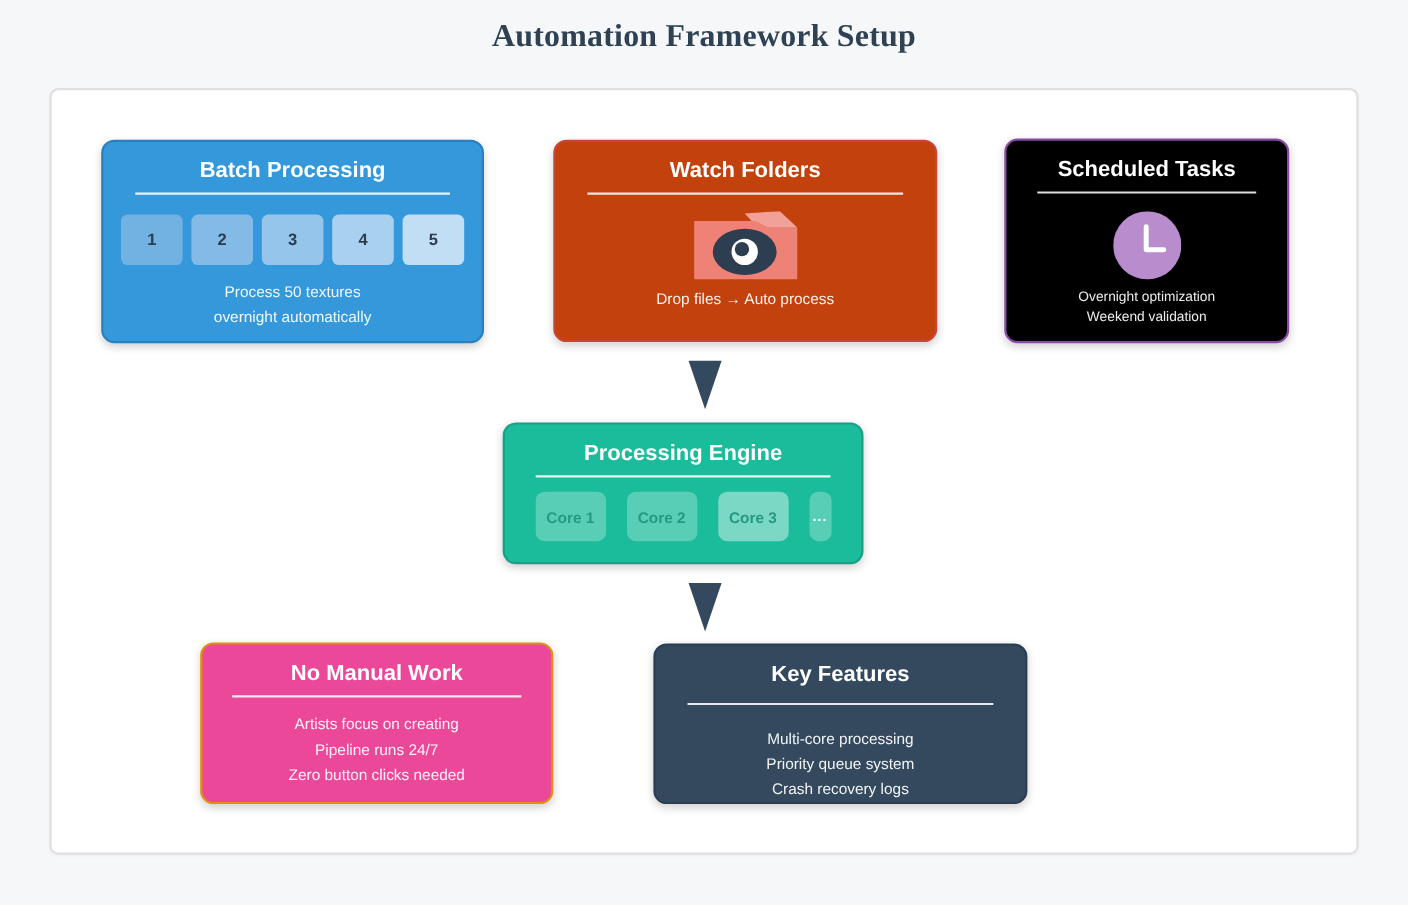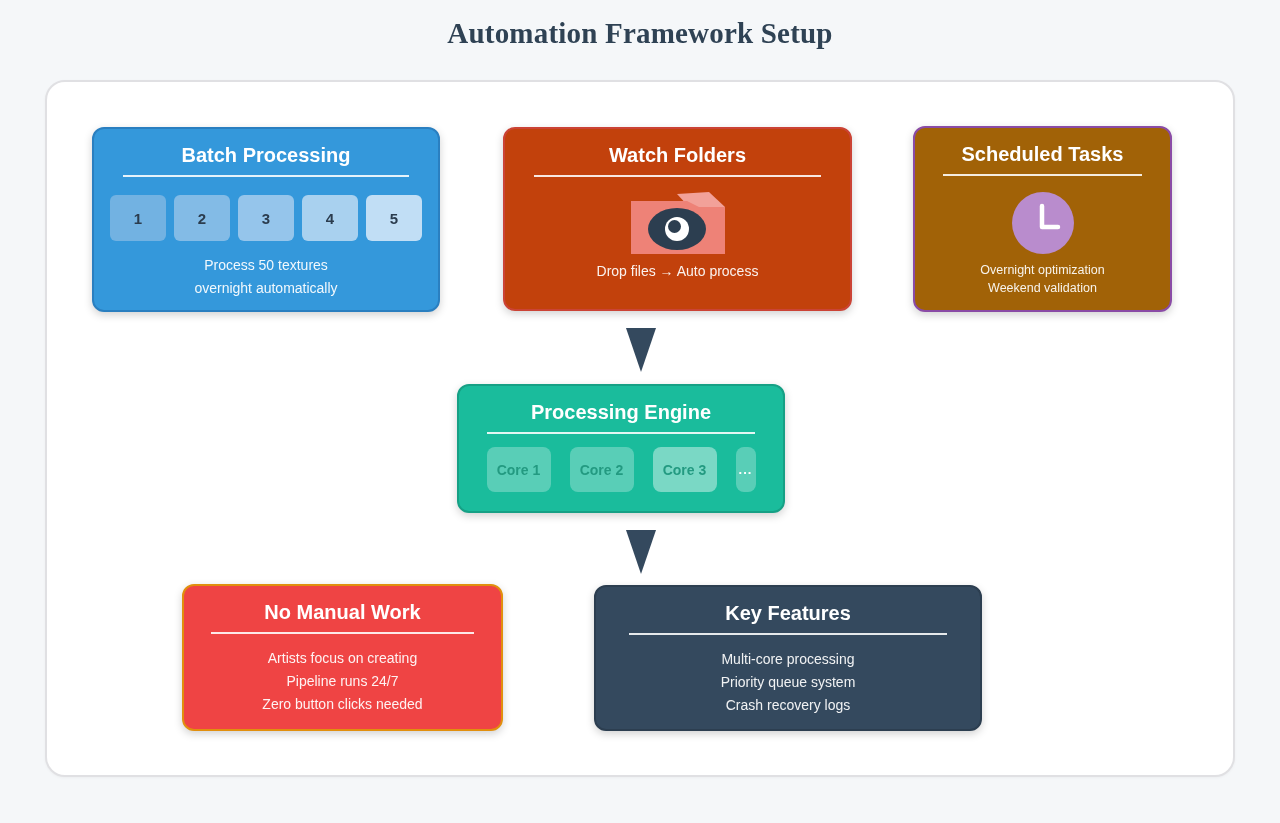--- a/index.html
+++ b/index.html
@@ -9,21 +9,21 @@
     font-family:"Liberation Sans","DejaVu Sans",sans-serif;
   }
   .page-title{
     position:absolute;left:0;top:17px;width:100%;
     text-align:center;font-size:29px;font-weight:bold;color:#2f4254;
     letter-spacing:.2px;
     font-family:Liberation Serif, serif;
   }
   .board{
     position:absolute;left:45px;top:80px;width:1190px;height:697px;
-    background:#ffffff;border:2px solid #e0e0e3;border-radius:20px;
+    background:#ffffff;border:2px solid #e0e0e3;border-radius:8px;
     box-sizing:border-box;box-shadow:0 1px 3px rgba(0,0,0,.04);
   }
   .box{
     position:absolute;box-sizing:border-box;border-radius:12px;
     border:2px solid transparent;
     display:flex;flex-direction:column;align-items:center;
     box-shadow:0 3px 8px rgba(0,0,0,.18);
     color:#fff;
   }
   .box-title{font-size:20px;font-weight:bold;margin-top:14px;line-height:24px;}
@@ -60,21 +60,21 @@
   }
   .core-chip.c3{background:rgba(255,255,255,.42);}
   .core-more{
     width:20px;height:45px;border-radius:8px;background:rgba(255,255,255,.28);
     display:flex;align-items:center;justify-content:center;
     font-size:13px;font-weight:bold;color:#ffffff;letter-spacing:1px;
   }
 
   
   .box-manual{left:135px;top:502px;width:321px;height:147px;}
-  .box-features{left:547px;top:503px;width:388px;height:146px;}
+  .box-features{left:547px;top:503px;width:340px;height:146px;justify-content:space-between;}
 
   
   .down-arrow{
     position:absolute;width:0;height:0;
     border-left:15px solid transparent;border-right:15px solid transparent;
     border-top:44px solid #34495e;
   }
   .arrow-1{left:579px;top:246px;}
   .arrow-2{left:579px;top:448px;}
 </style>
@@ -107,21 +107,21 @@
     <svg class="folder-icon" width="94" height="62" viewBox="0 0 94 62" aria-hidden="true">
       <polygon points="46,2 78,0 94,15 58,15" fill="#f2a199"></polygon>
       <polygon points="0,9 56,9 68,15 94,15 94,62 0,62" fill="#ee8277"></polygon>
       <ellipse cx="46" cy="37" rx="29" ry="21" fill="#2c3e50"></ellipse>
       <circle cx="46" cy="37" r="12" fill="#ffffff"></circle>
       <circle cx="43.5" cy="34.5" r="6.5" fill="#2c3e50"></circle>
     </svg>
     <div class="watch-caption">Drop files → Auto process</div>
   </div>
 
-  <div class="box box-sched" style="background: #a16207; border-color: rgb(138, 75, 166); align-items: center;">
+  <div class="box box-sched" style="background: #000000; border-color: rgb(138, 75, 166); align-items: center;">
     <div class="box-title">Scheduled Tasks</div>
     <div class="box-rule"></div>
     <svg class="clock-icon" width="62" height="62" viewBox="0 0 62 62" aria-hidden="true">
       <circle cx="31" cy="31" r="31" fill="#b98ccd"></circle>
       <path d="M 30 14 L 30 35 L 46 35" fill="none" stroke="#ffffff" stroke-width="4.5" stroke-linecap="round" stroke-linejoin="round"></path>
     </svg>
     <div class="small-lines">
       <div>Overnight optimization</div>
       <div>Weekend validation</div>
     </div>
@@ -135,21 +135,21 @@
     <div class="cores">
       <div class="core-chip">Core 1</div>
       <div class="core-chip">Core 2</div>
       <div class="core-chip c3">Core 3</div>
       <div class="core-more">...</div>
     </div>
   </div>
 
   <div class="down-arrow arrow-2" style="border-top-color: rgb(52, 73, 94);"></div>
 
-  <div class="box box-manual" style="background: #ef4444; border-color: rgb(225, 143, 14);">
+  <div class="box box-manual" style="background: #ec4899; border-color: rgb(225, 143, 14);">
     <div class="box-title">No Manual Work</div>
     <div class="box-rule"></div>
     <div class="body-lines">
       <div>Artists focus on creating</div>
       <div>Pipeline runs 24/7</div>
       <div>Zero button clicks needed</div>
     </div>
   </div>
 
   <div class="box box-features" style="background: rgb(52, 73, 94); border-color: rgb(44, 62, 80);">

